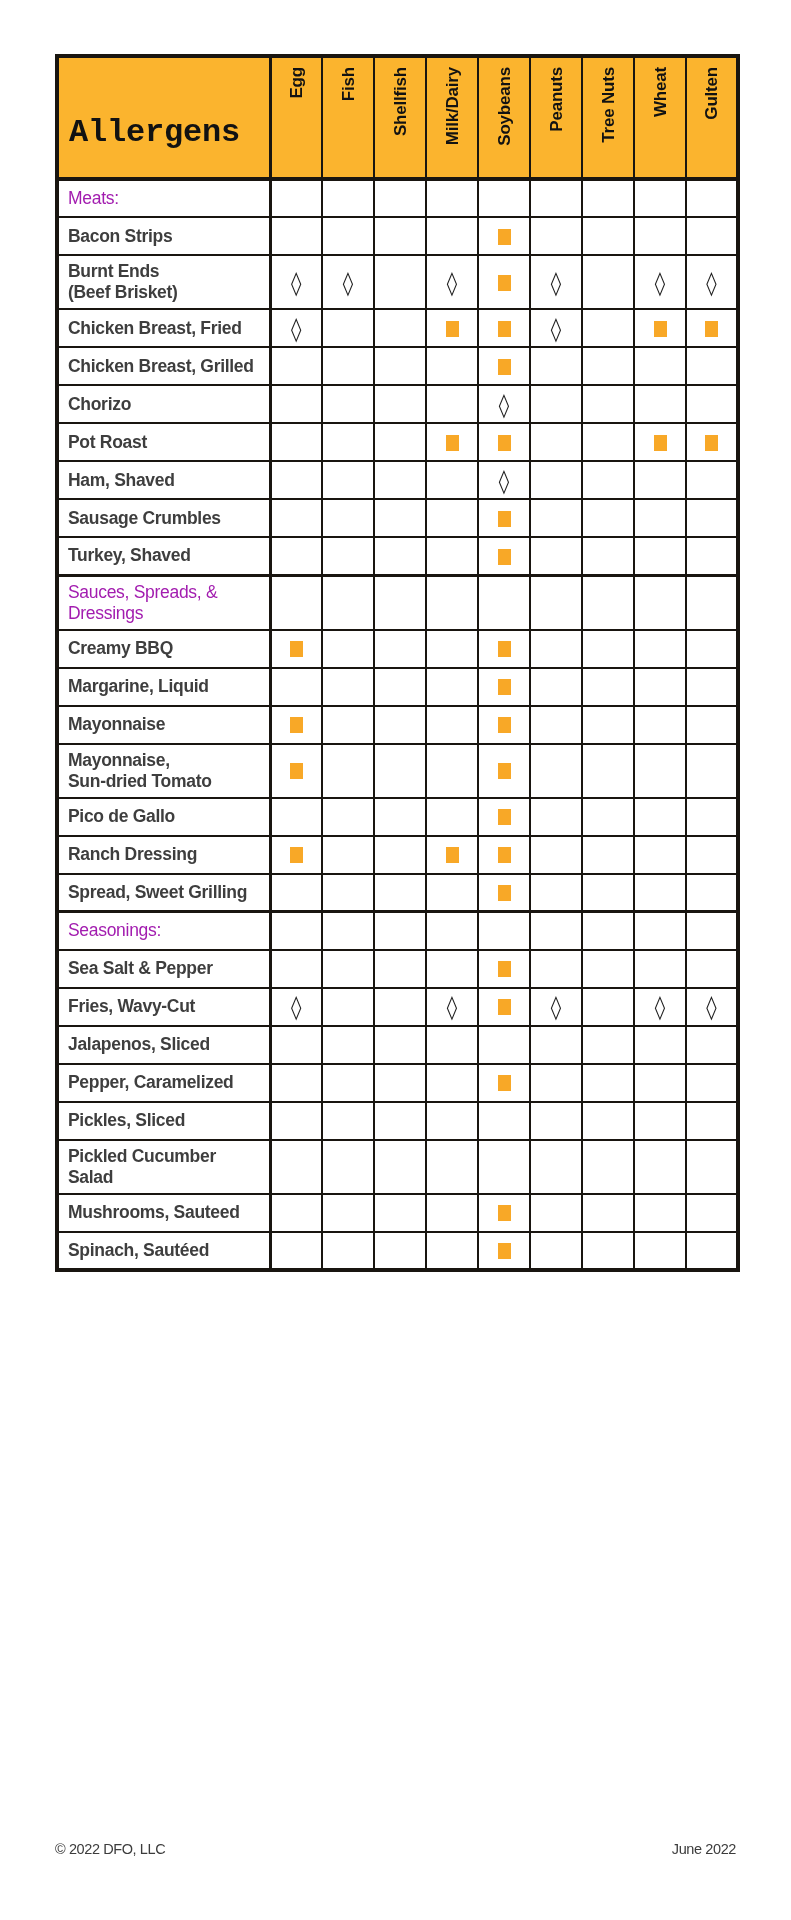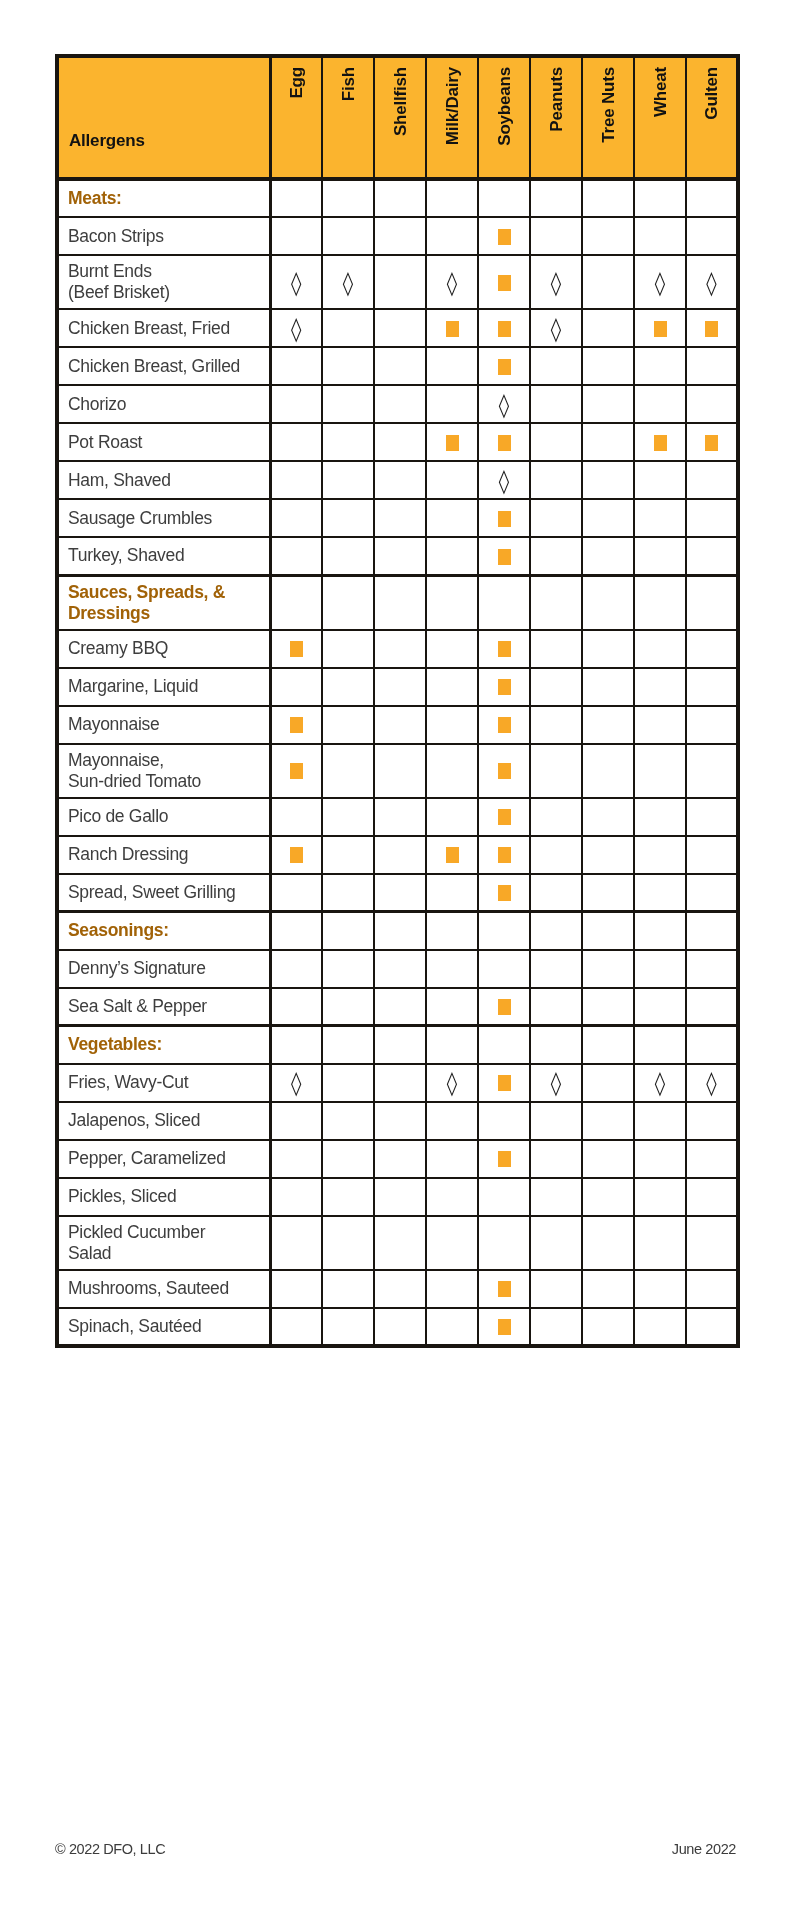--- a/index.html
+++ b/index.html
@@ -20,24 +20,25 @@
   th, td { border: 2px solid var(--border, #191510); }
   thead th {
     background: var(--header-bg, #FBB42E);
     border-bottom-width: 4px;
     height: 123px;
   }
   th.allergens {
     vertical-align: bottom;
     text-align: left;
     padding: 0 0 26px 10px;
-    font-size: 17px;
+    font-size: 32px;
     font-weight: bold;
     color: #121212;
     letter-spacing: -0.2px;
+    font-family: Liberation Mono, monospace;
   }
   th.allergens, td.label { border-right-width: 3px; }
   th.col { vertical-align: top; text-align: center; padding-top: 9px; }
   th.col span {
     display: inline-block;
     writing-mode: vertical-rl;
     transform: rotate(180deg);
     font-size: 17px;
     font-weight: bold;
     color: #121212;
@@ -47,23 +48,24 @@
   tbody td { height: 38px; }
   td.label {
     text-align: left;
     vertical-align: middle;
     padding: 5px 8px 5px 9px;
     font-size: 17.5px;
     line-height: 21px;
     color: var(--item-text, #3E3E3E);
     white-space: pre-line;
     letter-spacing: -0.3px;
+    font-weight: bold;
   }
   tr.section td { border-top-width: 3px; }
-  tr.section td.label { font-weight: bold; color: #a16207; }
+  tr.section td.label { font-weight: normal; color: #a21caf; }
   td.cell { text-align: center; vertical-align: middle; }
   .sq {
     display: inline-block;
     width: 13px; height: 16px;
     background: var(--square, #F8A827);
     vertical-align: middle;
   }
   .di {
     display: inline-block;
     font-family: "DejaVu Sans", sans-serif;
@@ -340,50 +342,26 @@
         <td class="cell"></td>
         <td class="cell"></td>
         <td class="cell"></td>
         <td class="cell"></td>
         <td class="cell"></td>
         <td class="cell"></td>
         <td class="cell"></td>
         <td class="cell"></td>
       </tr>
       <tr class="item">
-        <td class="label">Denny’s Signature</td>
-        <td class="cell"></td>
-        <td class="cell"></td>
-        <td class="cell"></td>
-        <td class="cell"></td>
-        <td class="cell"></td>
-        <td class="cell"></td>
-        <td class="cell"></td>
-        <td class="cell"></td>
-        <td class="cell"></td>
-      </tr>
-      <tr class="item">
         <td class="label">Sea Salt &amp; Pepper</td>
         <td class="cell"></td>
         <td class="cell"></td>
         <td class="cell"></td>
         <td class="cell"></td>
         <td class="cell"><span class="sq"></span></td>
-        <td class="cell"></td>
-        <td class="cell"></td>
-        <td class="cell"></td>
-        <td class="cell"></td>
-      </tr>
-      <tr class="section">
-        <td class="label">Vegetables:</td>
-        <td class="cell"></td>
-        <td class="cell"></td>
-        <td class="cell"></td>
-        <td class="cell"></td>
-        <td class="cell"></td>
         <td class="cell"></td>
         <td class="cell"></td>
         <td class="cell"></td>
         <td class="cell"></td>
       </tr>
       <tr class="item">
         <td class="label">Fries, Wavy-Cut</td>
         <td class="cell"><span class="di">◊</span></td>
         <td class="cell"></td>
         <td class="cell"></td>

